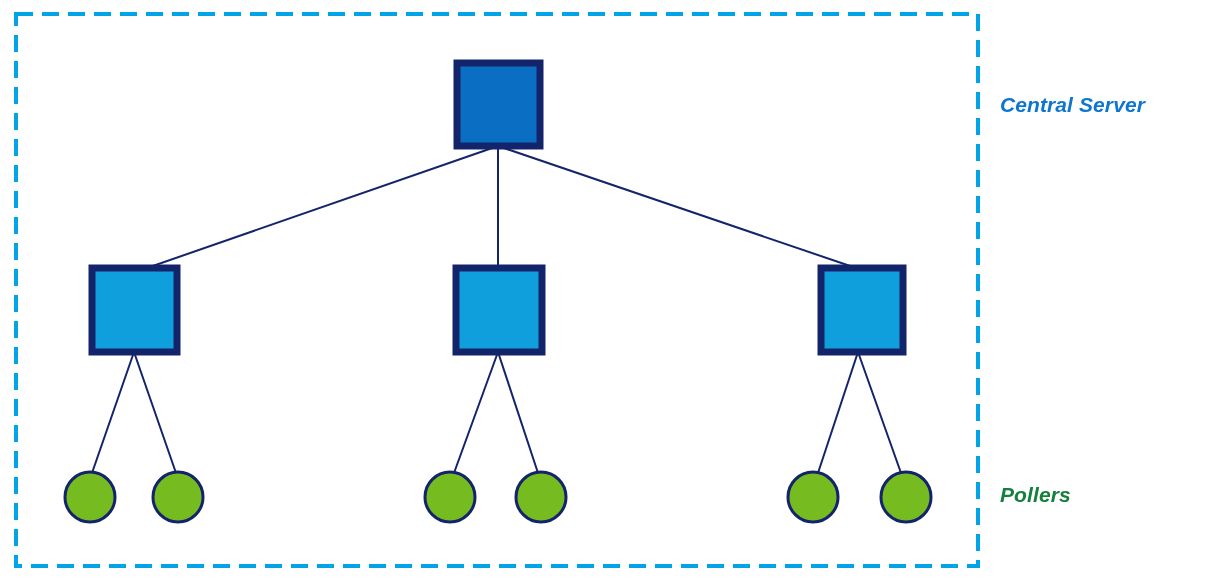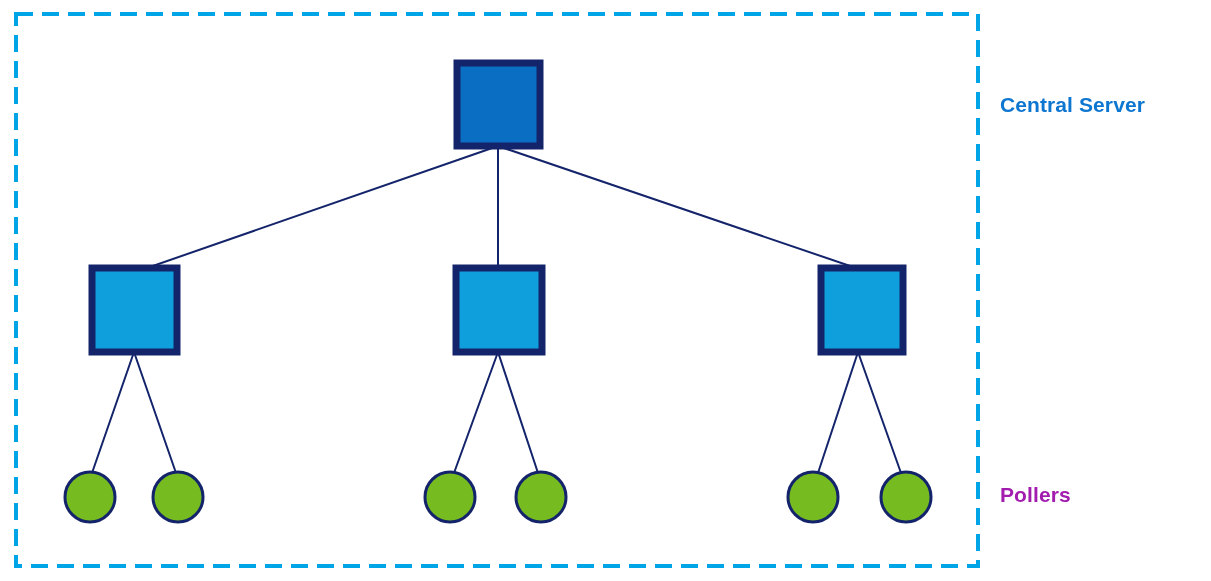--- a/index.html
+++ b/index.html
@@ -30,30 +30,32 @@
     font-weight: bold;
     font-size: 21px;
     letter-spacing: 0.1px;
     white-space: nowrap;
     line-height: 1;
   }
   #label-central-server {
     left: 1000px;
     top: 94px;
     color: #0d76d0;
+    font-style: italic;
   }
   #label-remote-servers {
     left: 1000px;
     top: 291px;
     color: #1e9fe0;
   }
   #label-pollers {
     left: 1000px;
     top: 484px;
-    color: #a21caf;
+    color: #15803d;
+    font-style: italic;
   }
 </style>
 </head>
 <body>
 
 <div id="canvas">
 
   <svg id="diagram-svg" viewBox="0 0 1211 581" xmlns="http://www.w3.org/2000/svg">
 
     <rect x="16" y="14" width="962" height="552" fill="none" stroke="#00a5e8" stroke-width="4" stroke-dasharray="17 9" stroke-linecap="butt"></rect>

